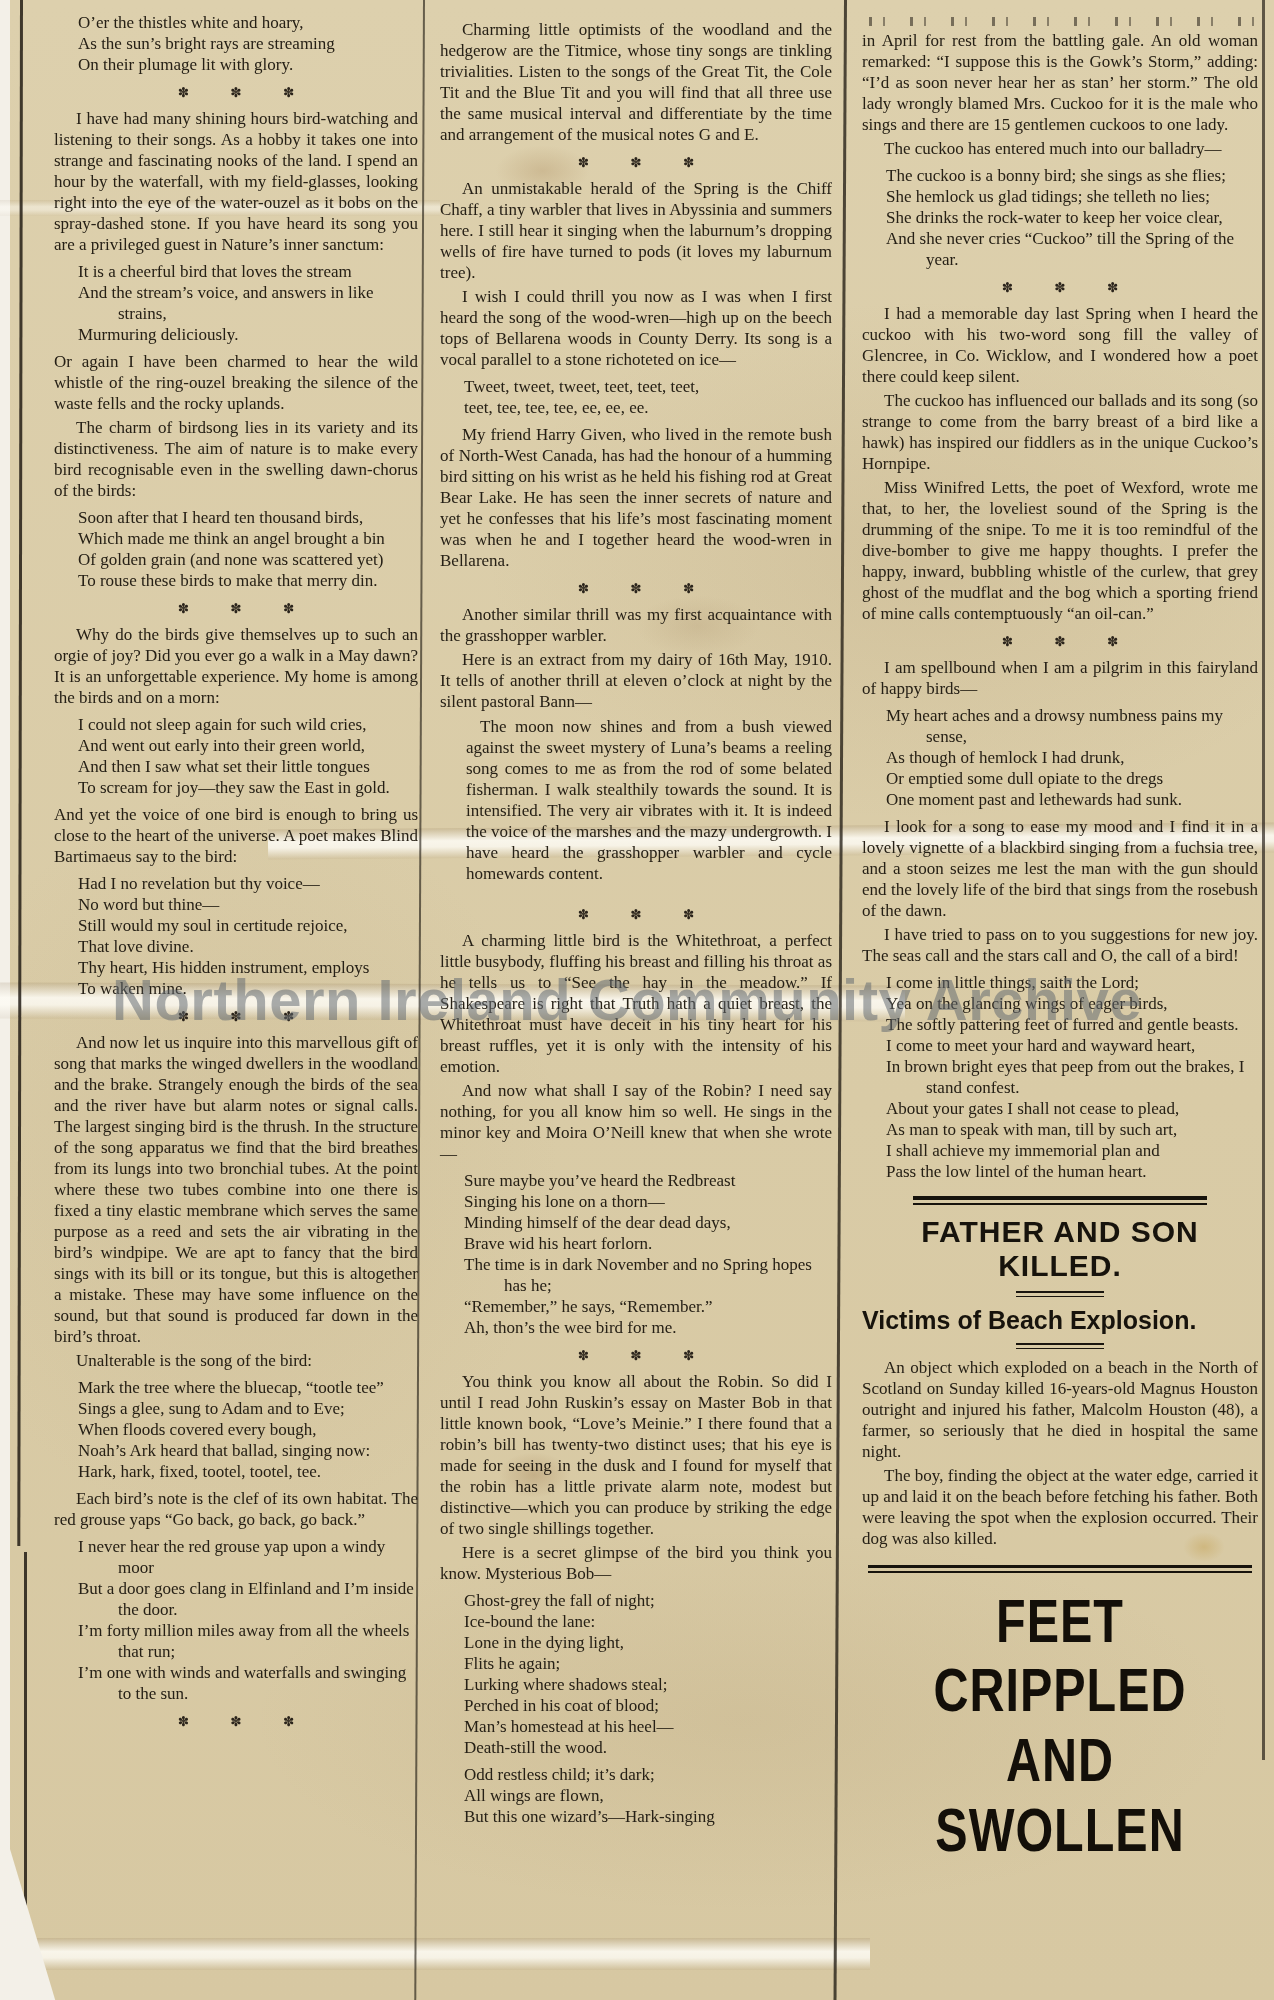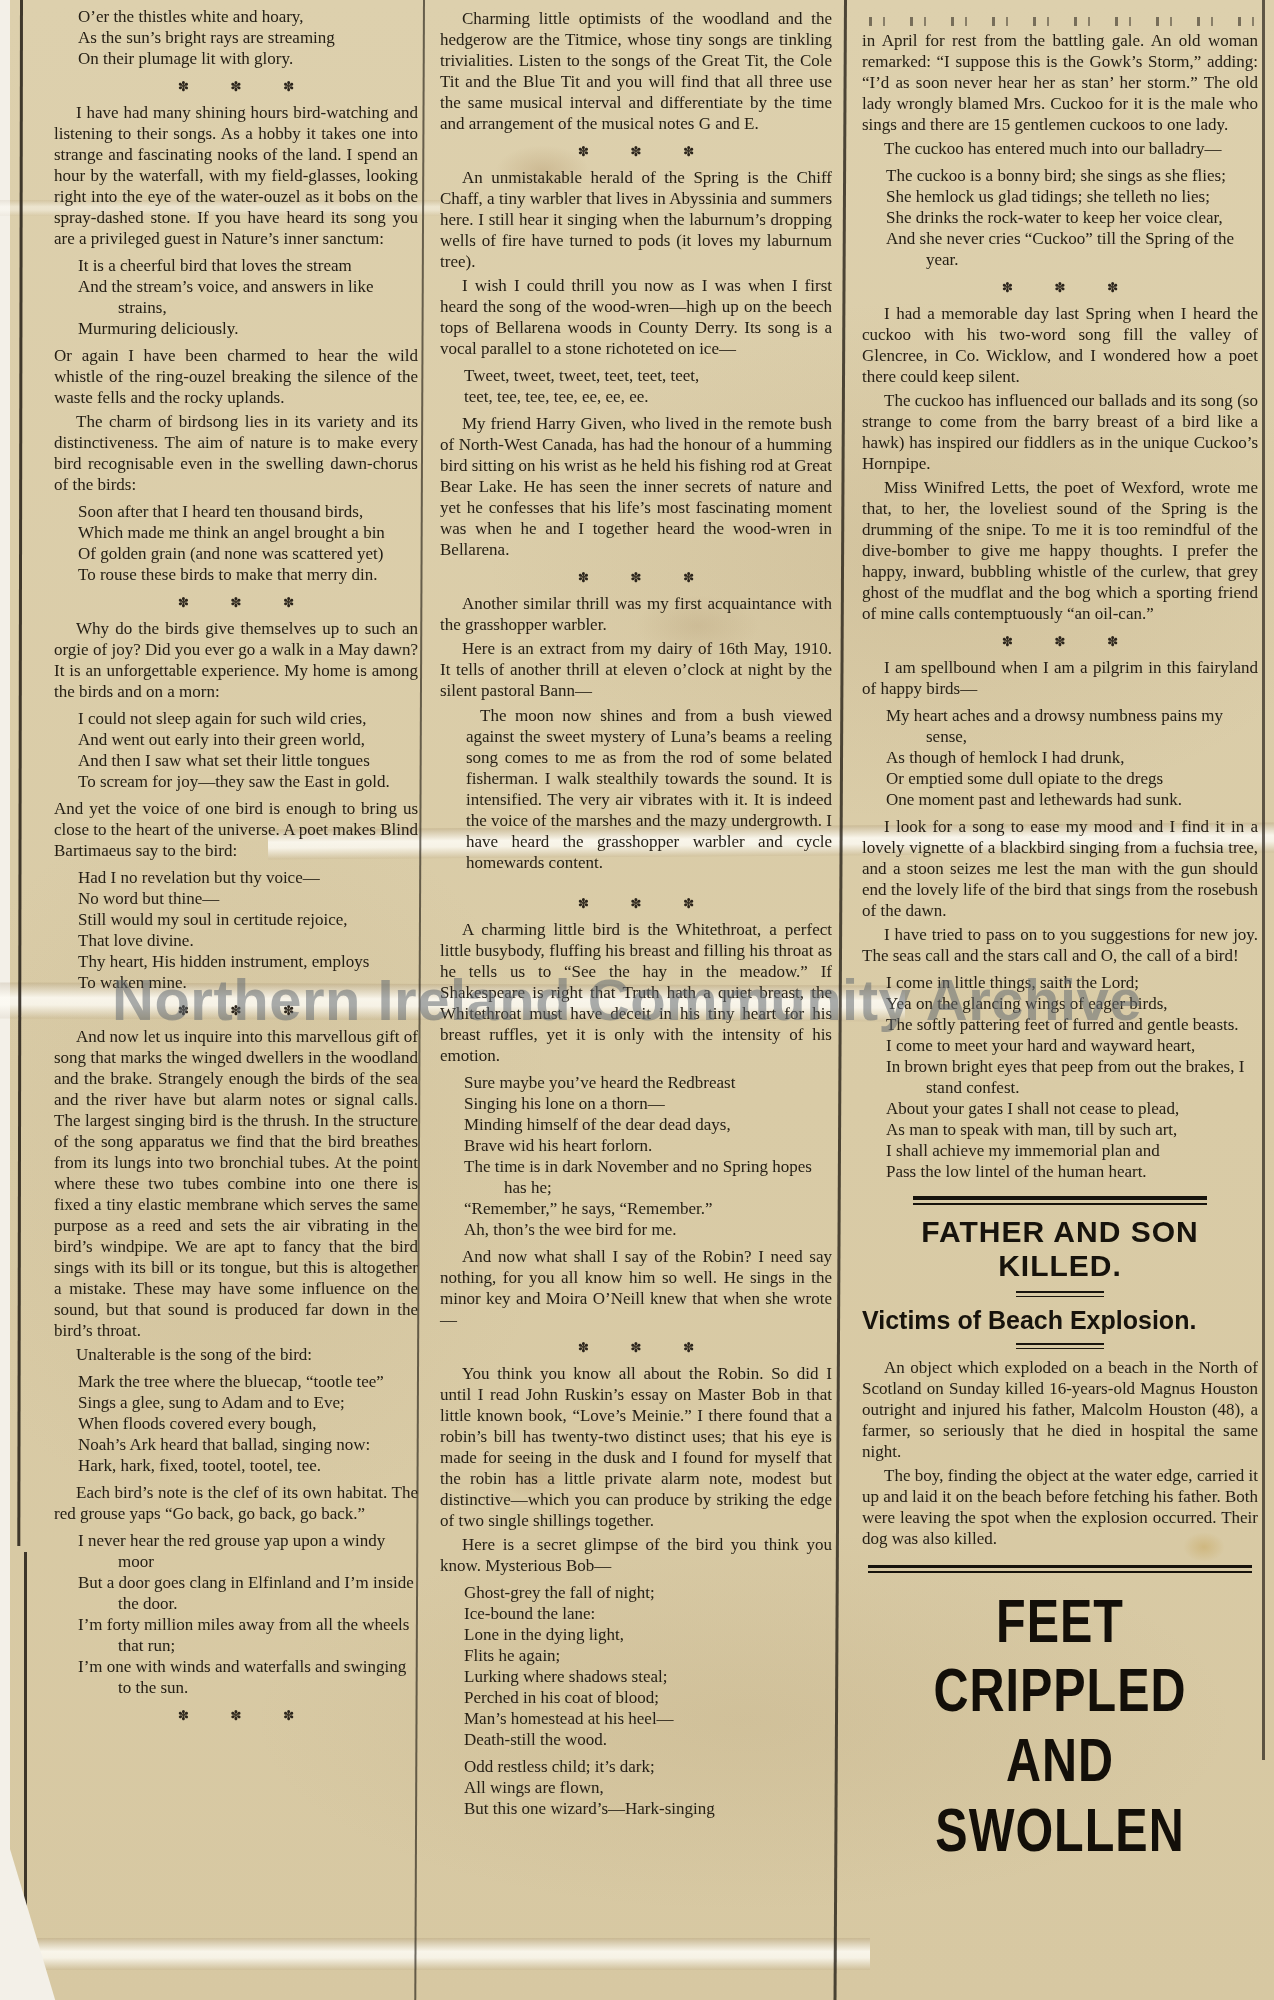--- a/index.html
+++ b/index.html
@@ -17,22 +17,22 @@
       radial-gradient(ellipse 820px 320px at 58% 86%, rgba(158,134,90,.13), transparent 60%),
       linear-gradient(180deg,#ddd0ad,#d9cba6 55%,#d7c8a2);
   }
   .stain{position:absolute;border-radius:50%;pointer-events:none;}
   .crease{position:absolute;pointer-events:none;
     background:linear-gradient(180deg, rgba(124,98,62,.16), rgba(253,251,244,.88) 42%, rgba(253,251,244,.82) 62%, rgba(124,98,62,.08));}
   .tear{position:absolute;left:0;top:1838px;width:120px;height:162px;background:#f3f0e8;
     clip-path:polygon(0 0,8% 6%,46% 100%,0 100%);}
   .vrule{position:absolute;top:0;transform-origin:top center;background:rgba(28,22,15,.82);}
   .col{position:absolute;top:0;color:#262016;font-size:17px;line-height:21px;text-align:justify;}
-  .col-left{left:54px;width:364px;}
-  .col-middle{left:440px;width:392px;padding-top:8px;}
+  .col-left{left:54px;width:364px;padding-top:6px;}
+  .col-middle{left:440px;width:392px;padding-top:19px;}
   .col-right{left:862px;width:396px;padding-top:17px;}
   .blk.p{margin:0 0 3px 0;text-indent:22px;}
   .blk.p.noind{text-indent:0;}
   .blk.quote{margin:4px 0 20px 26px;text-indent:14px;}
   .blk.verse{margin:6px 0 6px 0;text-align:left;}
   .vline{padding-left:64px;text-indent:-40px;}
   .blk.orn{margin:7px 0 5px 0;text-align:center;font-size:13.5px;word-spacing:38px;color:#2b241b;text-indent:0;}
   .rule{margin:14px auto 10px auto;}
   .rule.double{width:74%;height:3px;border-top:4px solid #17130c;border-bottom:2px solid #17130c;}
   .rule.short{width:88px;height:3px;border-top:2px solid #1a150e;border-bottom:1px solid #1a150e;margin:8px auto 8px auto;}
@@ -139,30 +139,30 @@
         <div class="vline">Tweet, tweet, tweet, teet, teet, teet,</div>
         <div class="vline">teet, tee, tee, tee, ee, ee, ee.</div>
       </div>
       <div class="blk p">My friend Harry Given, who lived in the remote bush of North-West Canada, has had the honour of a humming bird sitting on his wrist as he held his fishing rod at Great Bear Lake.  He has seen the inner secrets of nature and yet he confesses that his life’s most fascinating moment was when he and I together heard the wood-wren in Bellarena.</div>
       <div class="blk orn">✽ ✽ ✽</div>
       <div class="blk p">Another similar thrill was my first acquaintance with the grasshopper warbler.</div>
       <div class="blk p">Here is an extract from my dairy of 16th May, 1910.  It tells of another thrill at eleven o’clock at night by the silent pastoral Bann—</div>
       <div class="blk quote">The moon now shines and from a bush viewed against the sweet mystery of Luna’s beams a reeling song comes to me as from the rod of some belated fisherman. I walk stealthily towards the sound.  It is intensified.  The very air vibrates with it.  It is indeed the voice of the marshes and the mazy undergrowth.  I have heard the grasshopper warbler and cycle homewards content.</div>
       <div class="blk orn">✽ ✽ ✽</div>
       <div class="blk p">A charming little bird is the Whitethroat, a perfect little busybody, fluffing his breast and filling his throat as he tells us to “See the hay in the meadow.”  If Shakespeare is right that Truth hath a quiet breast, the Whitethroat must have deceit in his tiny heart for his breast ruffles, yet it is only with the intensity of his emotion.</div>
+      <div class="blk p">And now what shall I say of the Robin? I need say nothing, for you all know him so well.   He sings in the minor key and Moira O’Neill knew that when she wrote—</div>
       <div class="blk verse">
         <div class="vline">Sure maybe you’ve heard the Redbreast</div>
         <div class="vline">Singing his lone on a thorn—</div>
         <div class="vline">Minding himself of the dear dead days,</div>
         <div class="vline">Brave wid his heart forlorn.</div>
         <div class="vline">The time is in dark November and no Spring hopes has he;</div>
         <div class="vline">“Remember,” he says, “Remember.”</div>
         <div class="vline">Ah, thon’s the wee bird for me.</div>
       </div>
-      <div class="blk p">And now what shall I say of the Robin? I need say nothing, for you all know him so well.   He sings in the minor key and Moira O’Neill knew that when she wrote—</div>
       <div class="blk orn">✽ ✽ ✽</div>
       <div class="blk p">You think you know all about the Robin.  So did I until I read John Ruskin’s essay on Master Bob in that little known book, “Love’s Meinie.”  I there found that a robin’s bill has twenty-two distinct uses; that his eye is made for seeing in the dusk and I found for myself that the robin has a little private alarm note, modest but distinctive—which you can produce by striking the edge of two single shillings together.</div>
       <div class="blk p">Here is a secret glimpse of the bird you think you know.  Mysterious Bob—</div>
       <div class="blk verse">
         <div class="vline">Ghost-grey the fall of night;</div>
         <div class="vline">Ice-bound the lane:</div>
         <div class="vline">Lone in the dying light,</div>
         <div class="vline">Flits he again;</div>
         <div class="vline">Lurking where shadows steal;</div>
         <div class="vline">Perched in his coat of blood;</div>

